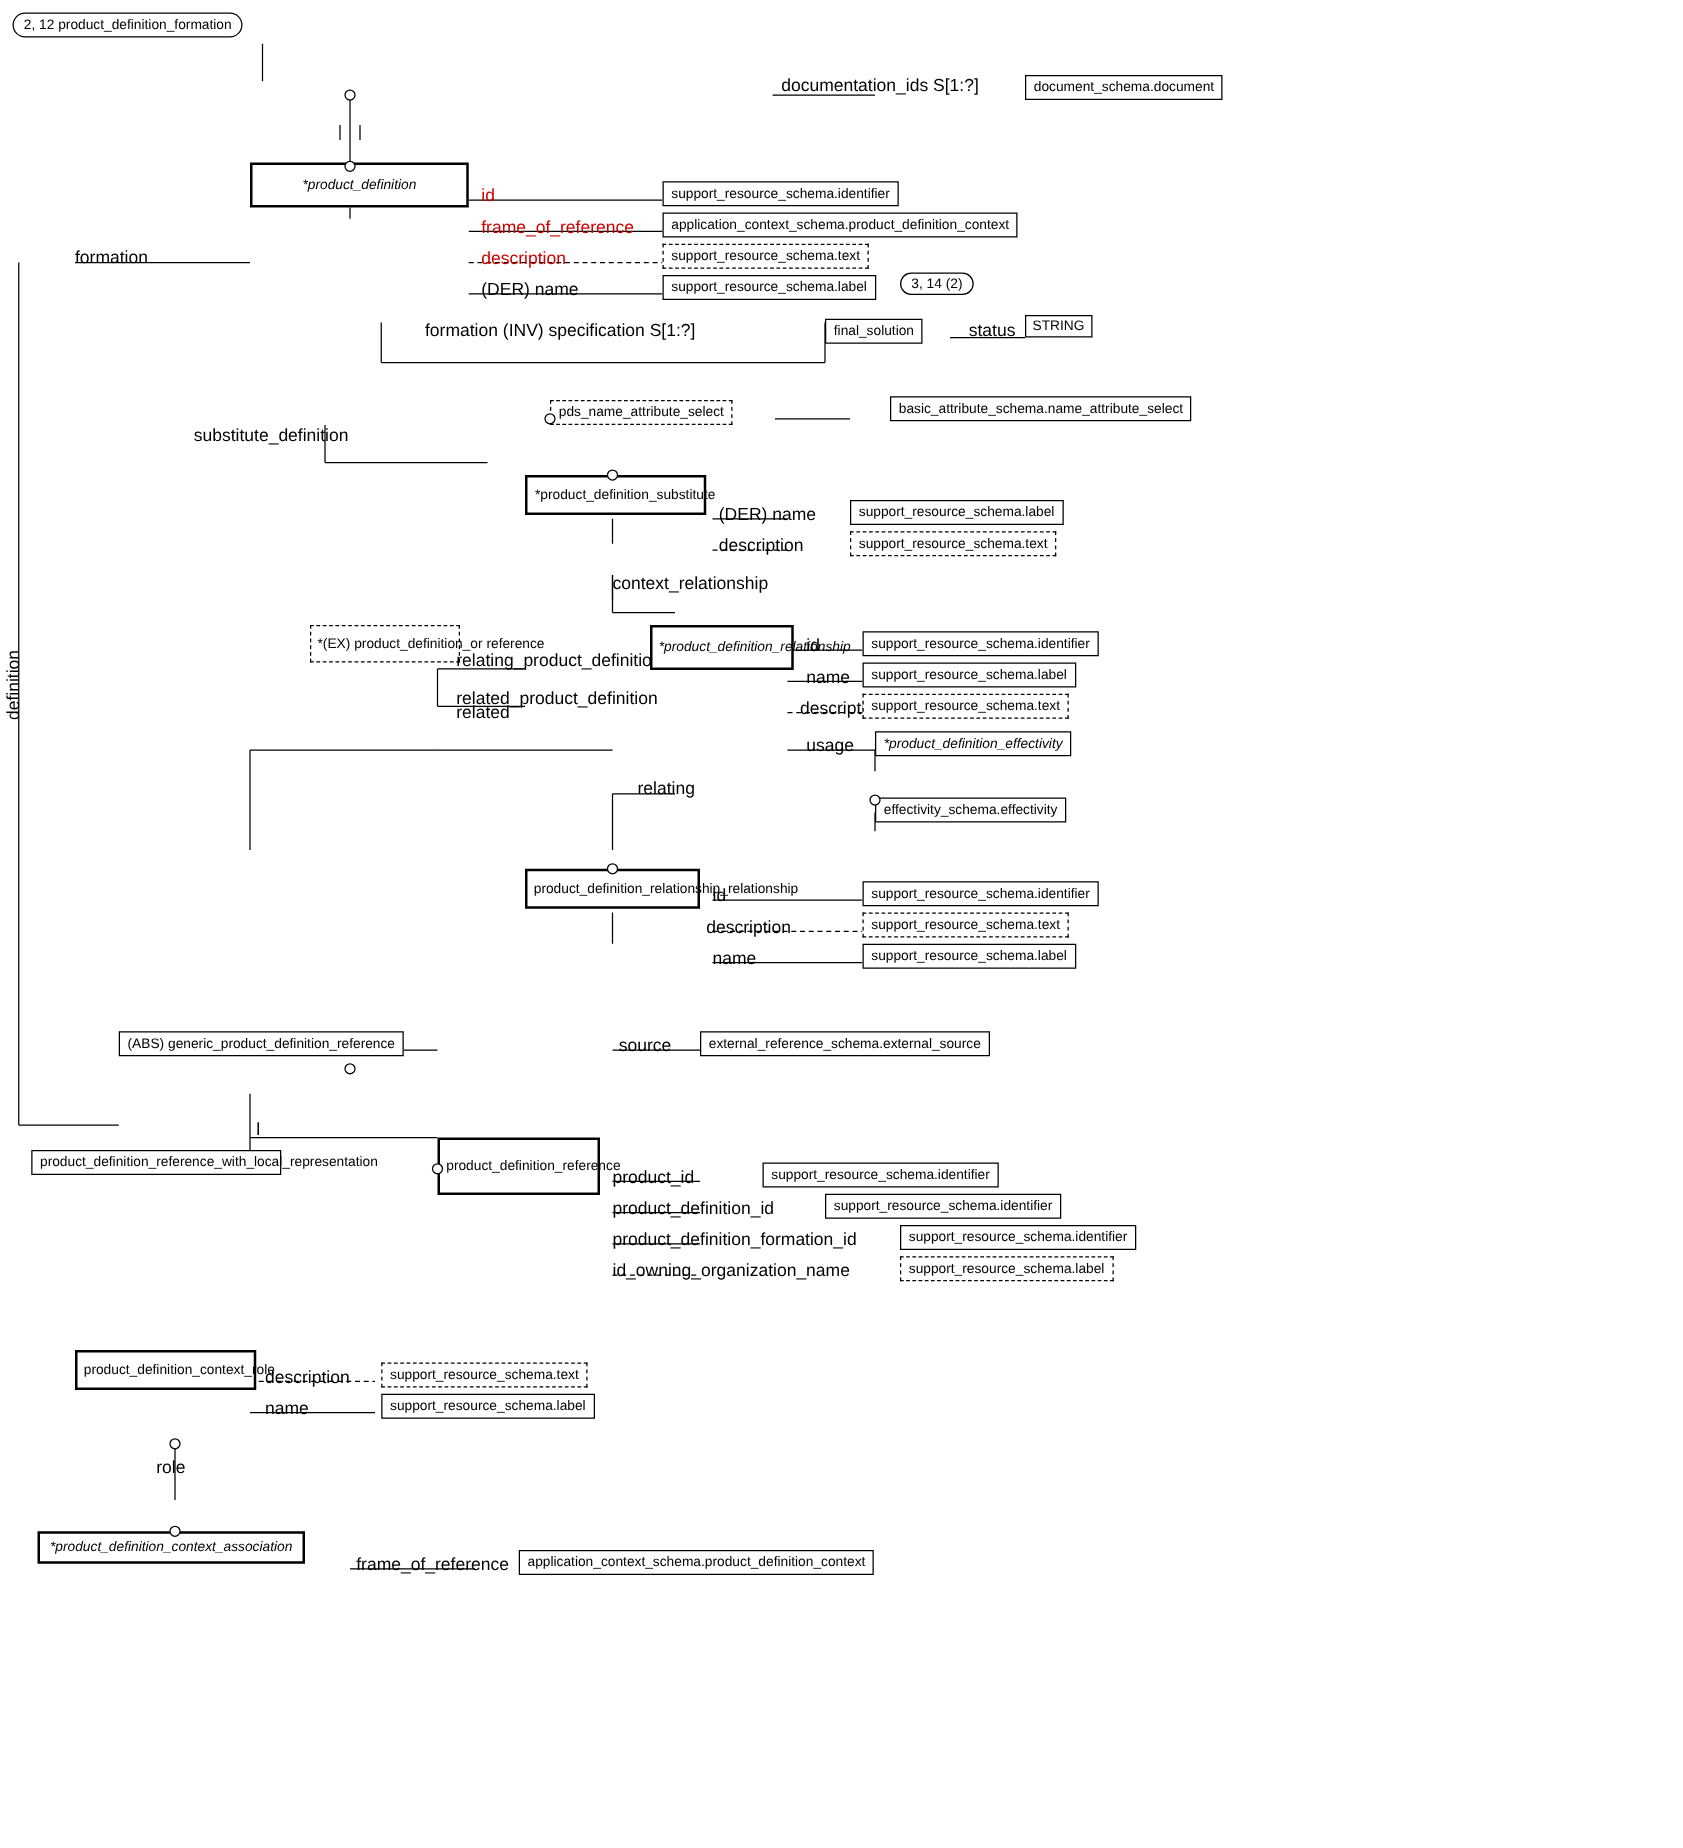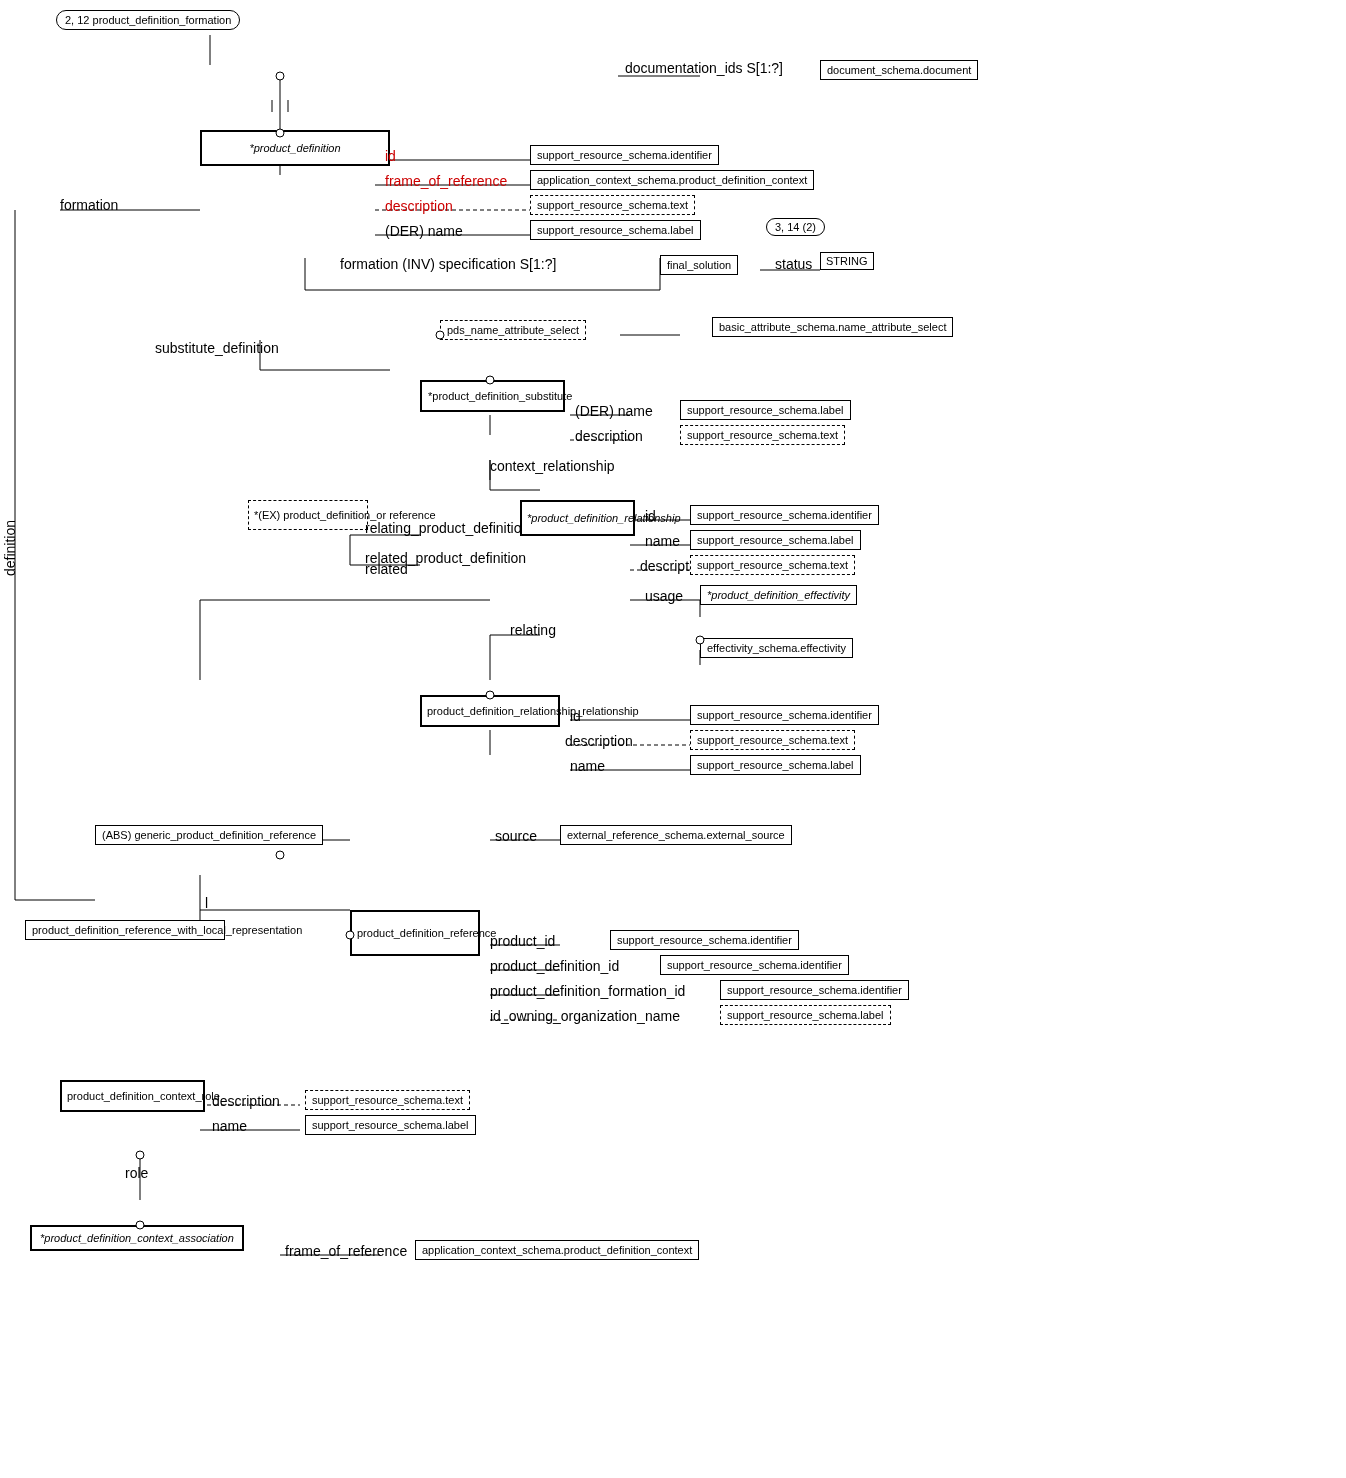--- a/index.html
+++ b/index.html
@@ -28,21 +28,20 @@
       white-space: nowrap;
     }
     .box.dashed {
       border: 1px dashed #000;
     }
     .box.thick {
       border: 2px solid #000;
     }
     .box.rounded {
       border-radius: 8px;
-      margin-left: 46px;
     }
     .label {
       position: absolute;
       font-size: 14px;
       color: #000;
       white-space: nowrap;
       background: transparent;
     }
     .label.red {
       color: #cc0000;
@@ -177,21 +176,21 @@
 
   </svg>
 
   <div class="box rounded" style="left:10px; top:10px; padding:3px 8px; border-radius:12px;">2, 12 product_definition_formation</div>
 
 
   <div class="label" style="left:625px; top:60px;">documentation_ids S[1:?]</div>
 
   <div class="box" style="left:820px; top:60px;">document_schema.document</div>
 
-  <div class="box thick" style="left:200px; top:130px; width:190px; padding:10px 6px; font-style:italic;">*product_definition</div>
+  <div class="box thick" style="left:200px; top:130px; width:175px; padding:10px 6px; font-style:italic;">*product_definition</div>
 
   <div class="label red" style="left:385px; top:148px;">id</div>
 
   <div class="box" style="left:530px; top:145px;">support_resource_schema.identifier</div>
 
   <div class="label red" style="left:385px; top:173px;">frame_of_reference</div>
 
   <div class="box" style="left:530px; top:170px;">application_context_schema.product_definition_context</div>
 
   <div class="label red" style="left:385px; top:198px;">description</div>

